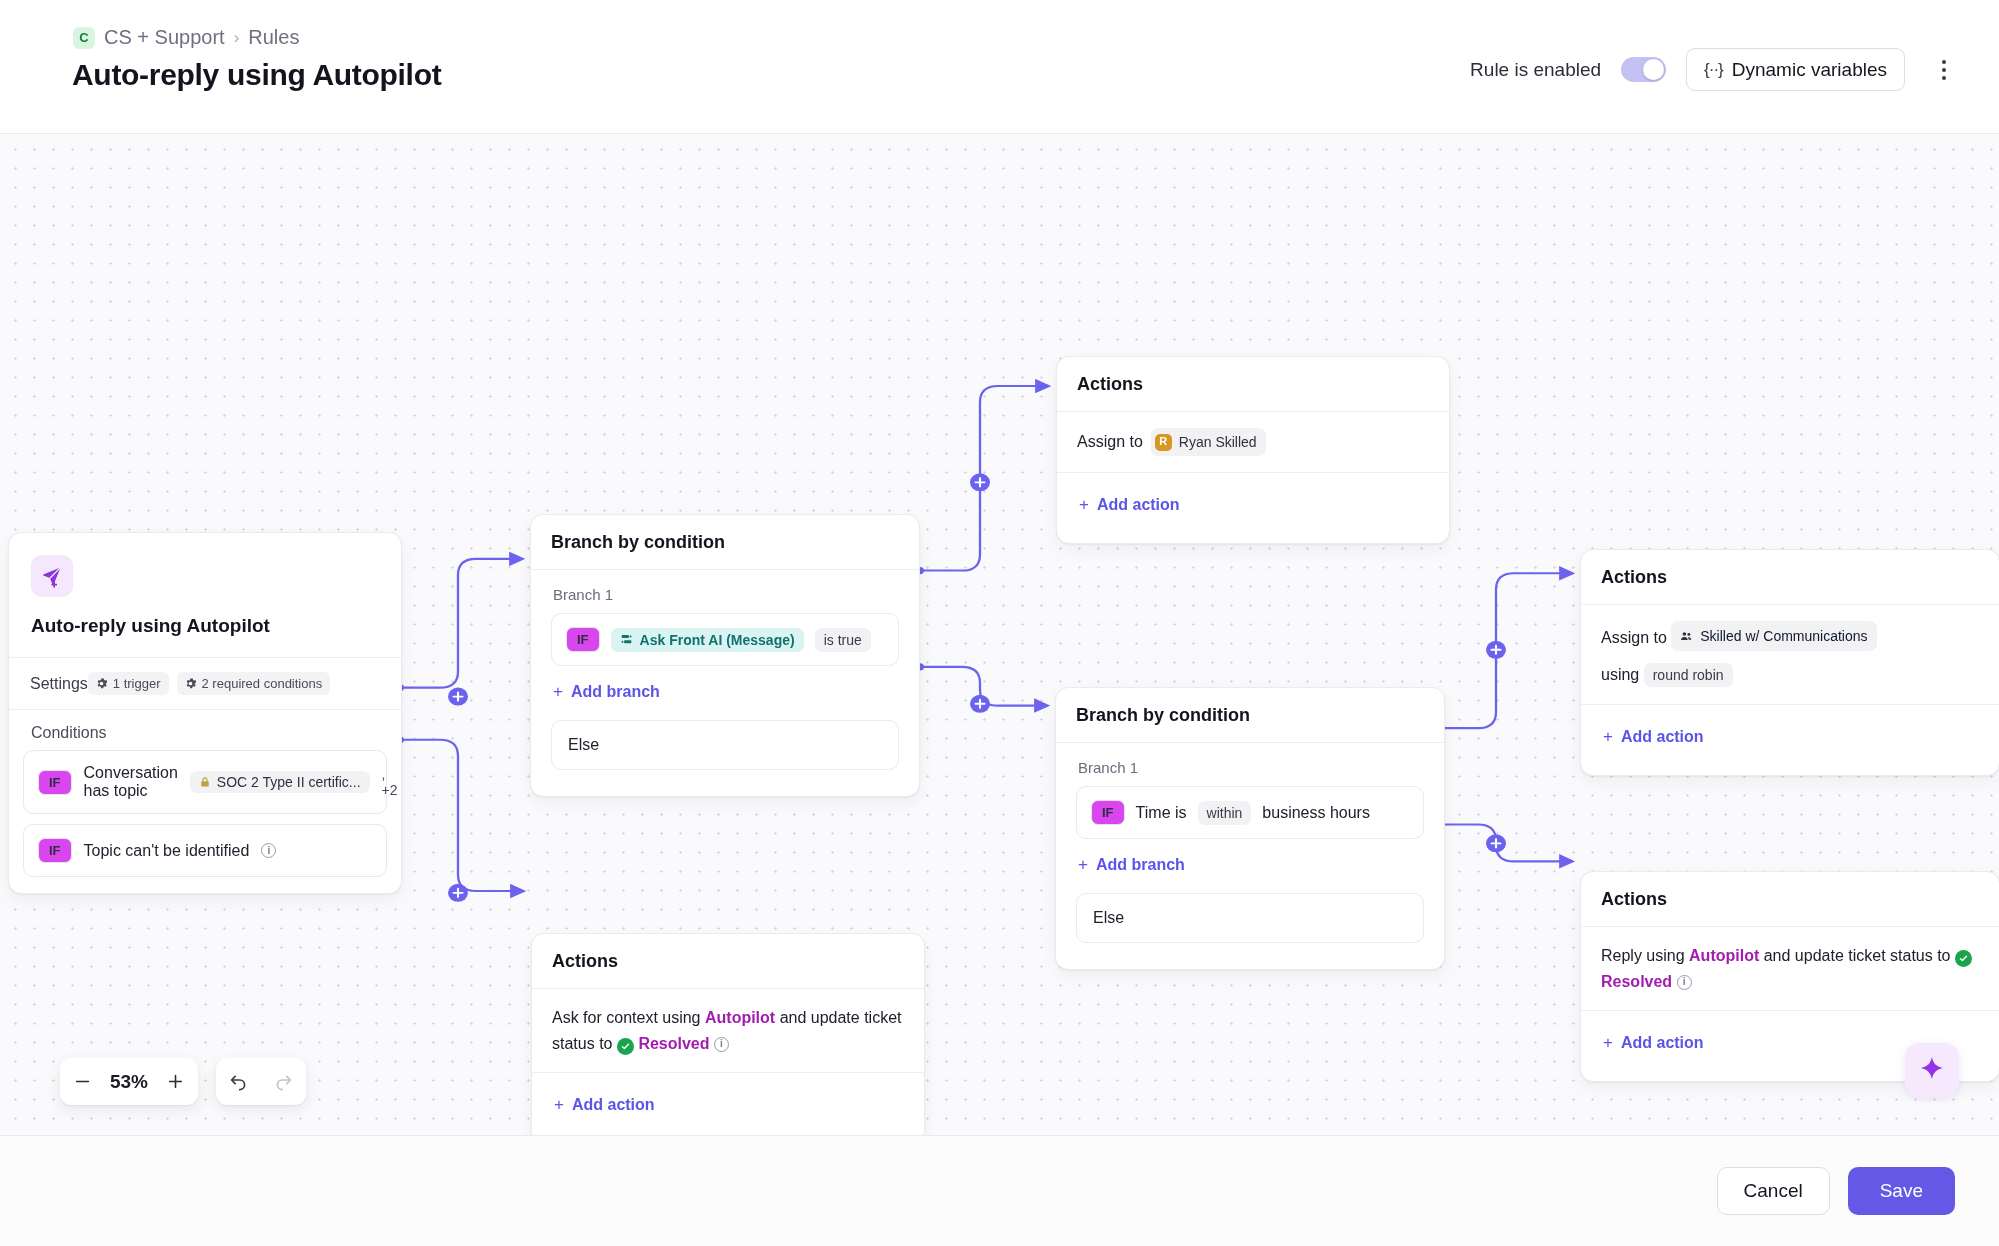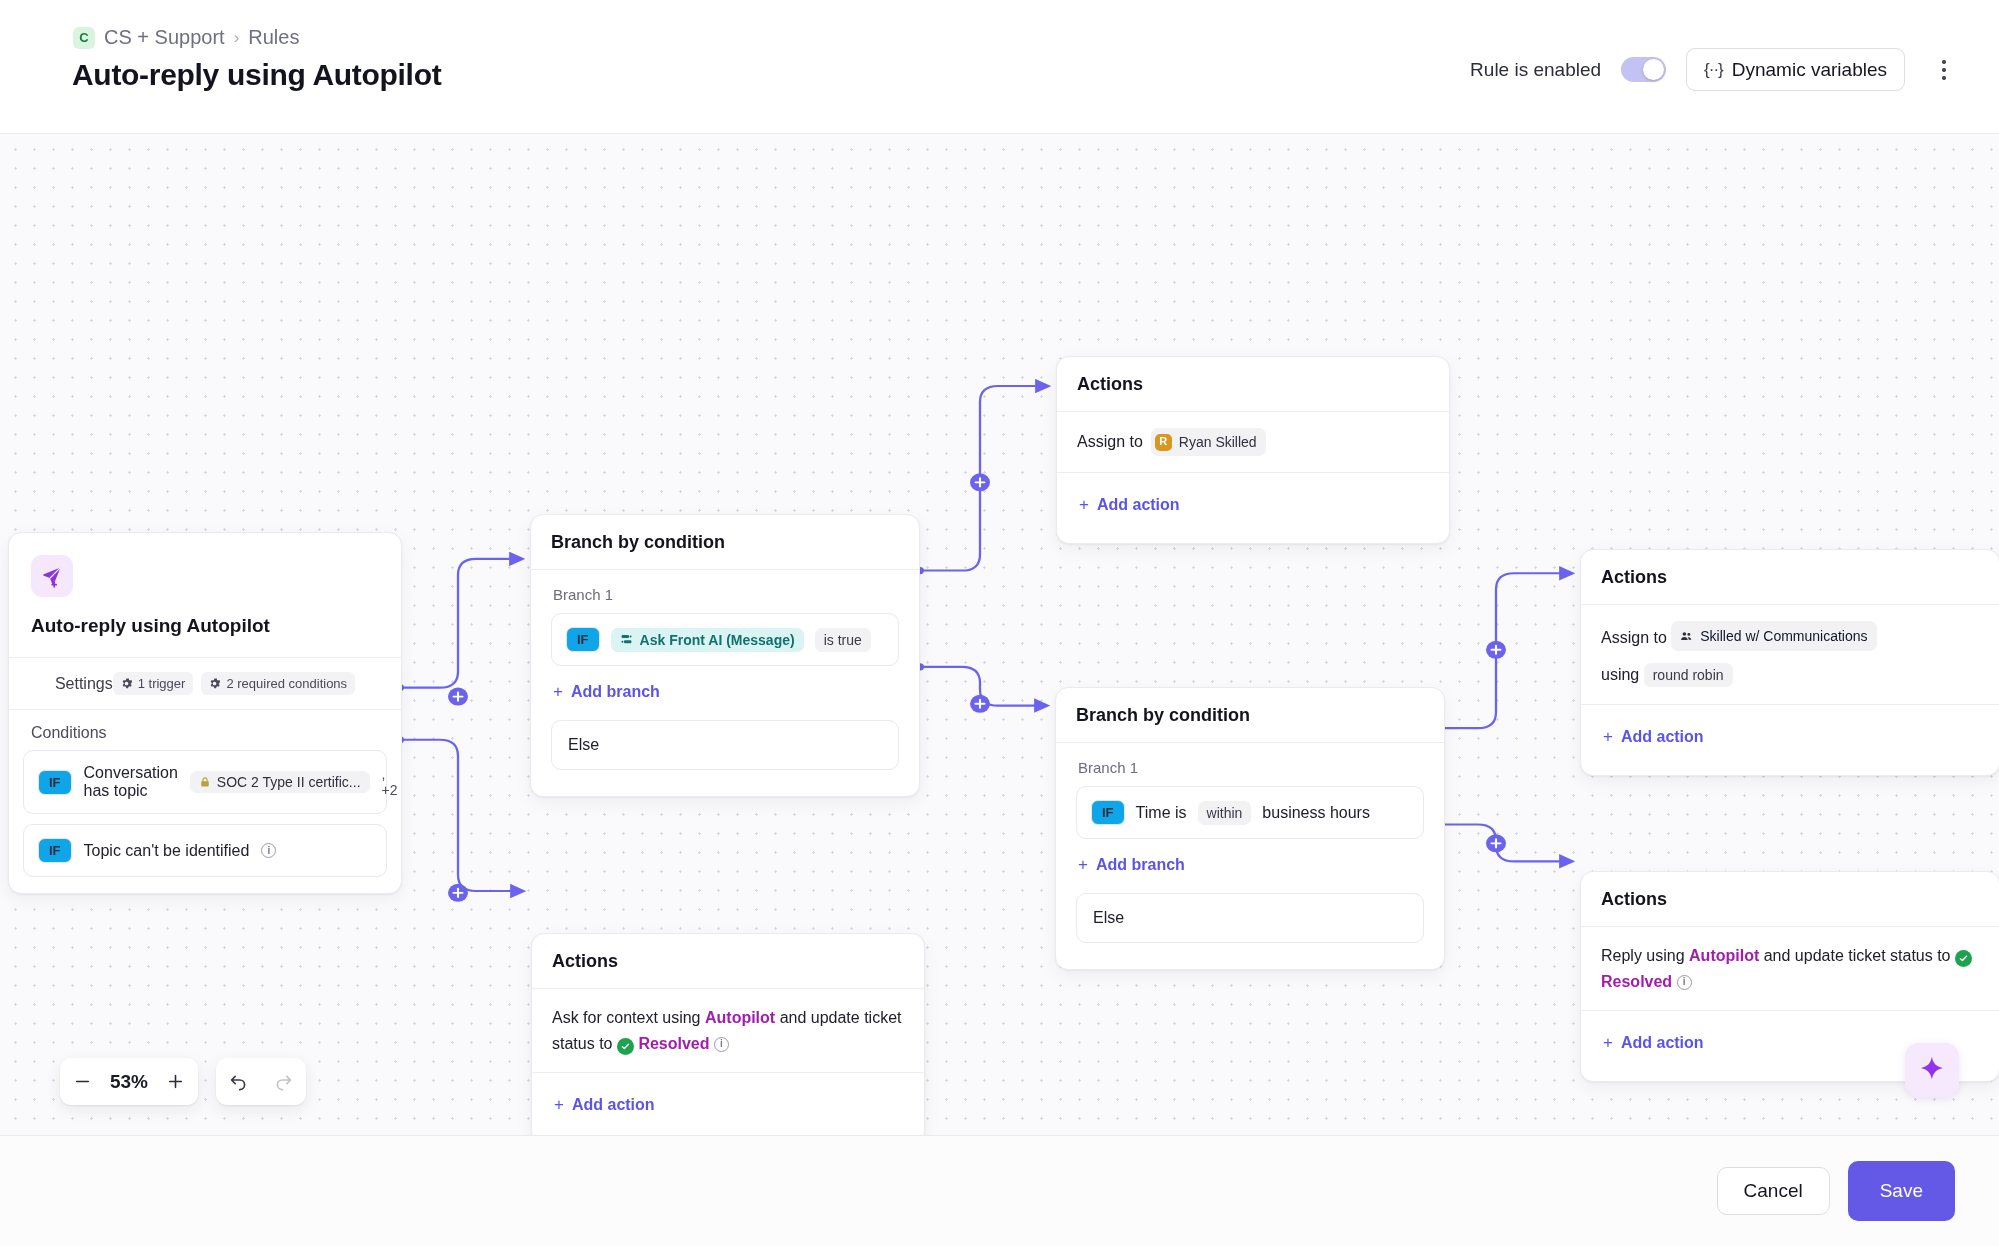--- a/index.html
+++ b/index.html
@@ -96,39 +96,39 @@
   
   .trigger { width: 394px; left: 8px; top: 398px; }
   .trigger-top { padding: 22px 22px 20px; }
   .tile {
     width: 42px; height: 42px; border-radius: 11px;
     background: #f5e8fd; display: flex; align-items: center; justify-content: center;
   }
   .trigger-name { margin-top: 18px; font-size: 19px; font-weight: 700; color: #14141f; }
   .trigger-desc { margin-top: 12px; font-size: 16px; line-height: 1.45; color: #5e5e70; }
   .settings-row {
-    display: flex; align-items: center; justify-content: center;
-    padding: 14px 10px; border-top: 1px solid #eeeef2;
+    display: flex; align-items: center; justify-content: flex-start;
+    padding: 14px 21px; border-top: 1px solid #eeeef2;
     font-size: 16px; color: #3d3d4c;
   }
   .settings-badges { display: flex; gap: 8px; }
   .mini-badge {
     display: flex; align-items: center; gap: 6px;
     background: #f3f3f6; border-radius: 6px; padding: 4px 8px;
     font-size: 13px; color: #4a4a59; white-space: nowrap;
   }
   .cond-label { padding: 14px 22px 4px; font-size: 16px; color: #4b4b5b; border-top: 1px solid #eeeef2; }
   .cond-list { padding: 4px 14px 16px; display: flex; flex-direction: column; gap: 10px; }
   .cond-box {
     border: 1px solid #e8e8ee; border-radius: 10px; background: #fff;
     padding: 13px 14px; display: flex; align-items: center; gap: 12px;
     font-size: 16px; color: #22222e; min-height: 46px;
   }
   .if-chip {
-    border: 1px solid #e4e4ea; border-radius: 7px; background: #0ea5e9;
+    border: 1px solid #e4e4ea; border-radius: 7px; background: #d946ef;
     padding: 4px 10px; font-size: 13px; font-weight: 700; color: #2e2e3c;
     flex: 0 0 auto;
   }
   .val-chip {
     display: inline-flex; align-items: center; gap: 6px;
     background: #f2f2f5; border-radius: 7px; padding: 3px 9px;
     font-size: 14px; color: #30303e; white-space: nowrap;
   }
   .plus2 { font-size: 14px; color: #4a4a59; }
   .info-i {
@@ -230,21 +230,21 @@
     display: flex; align-items: center; justify-content: flex-end;
     gap: 18px; padding-right: 44px;
   }
   .btn-cancel {
     height: 48px; padding: 0 26px; border-radius: 10px;
     border: 1px solid #dededf; background: #fff;
     font-size: 19px; color: #15151f; cursor: pointer;
     font-family: "Liberation Sans", sans-serif;
   }
   .btn-save {
-    height: 60px; padding: 0 32px; border-radius: 10px;
+    height: 48px; padding: 0 32px; border-radius: 10px;
     border: none; background: #6359e6; color: #fff;
     font-size: 19px; cursor: pointer;
     font-family: "Liberation Sans", sans-serif;
   }
 </style>
 </head>
 <body>
 
 <div class="app">
 

